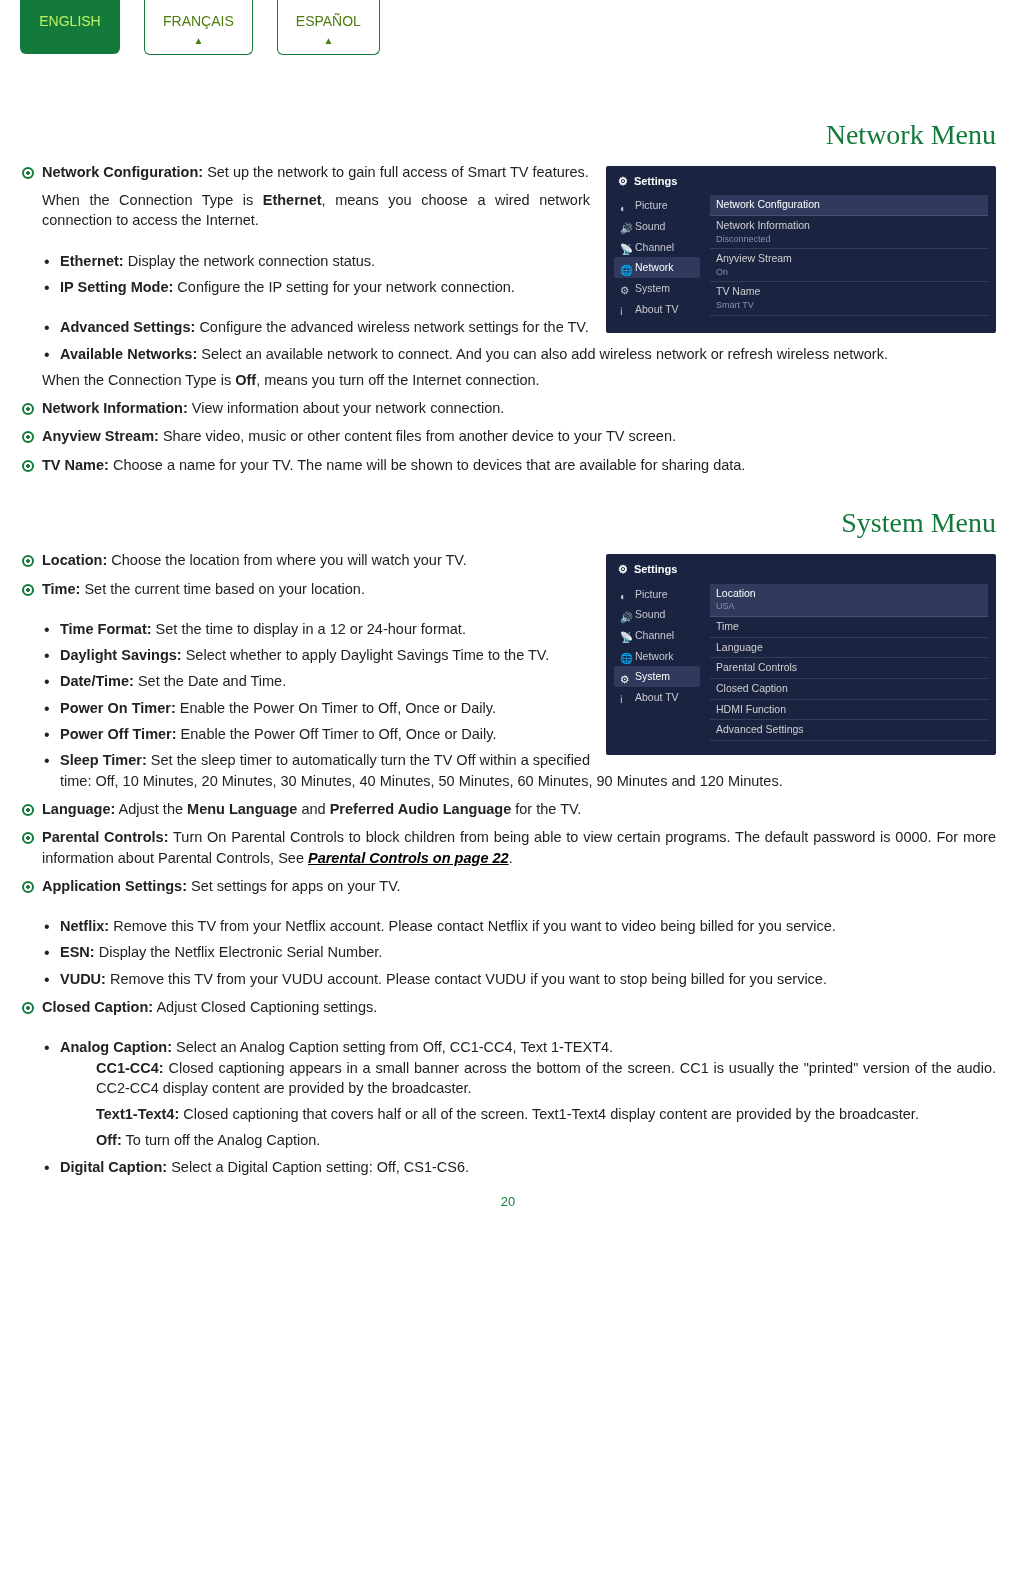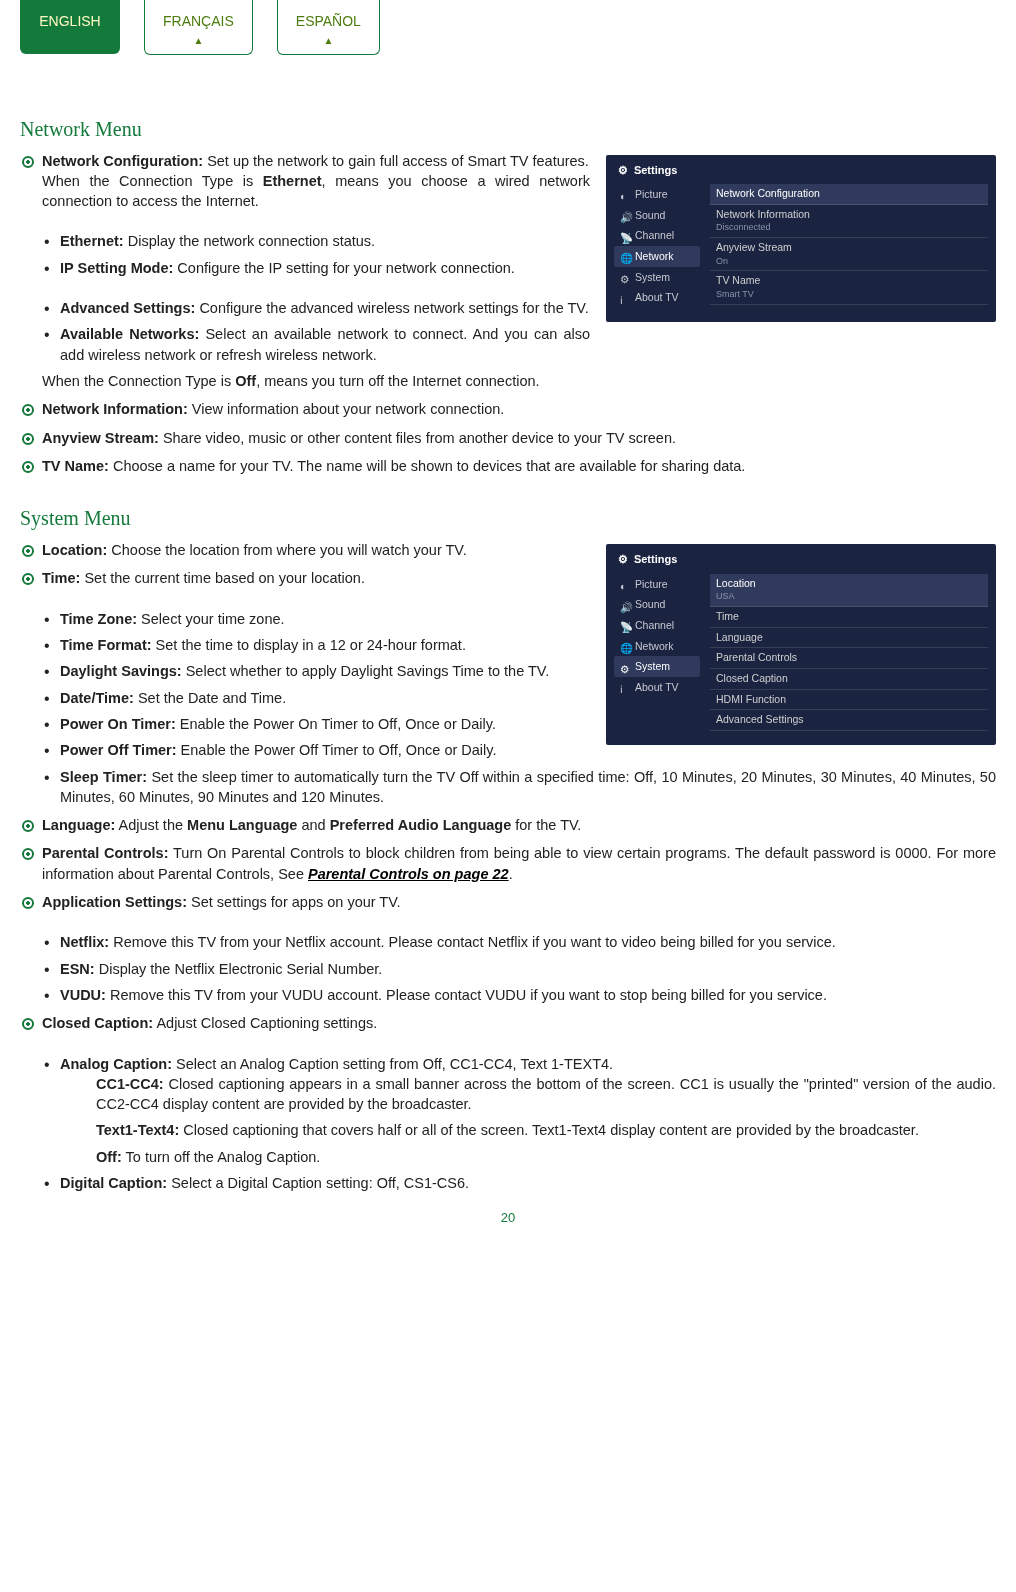--- a/index.html
+++ b/index.html
@@ -1,23 +1,23 @@
 <!DOCTYPE html>
 <html><head>
 <meta charset="utf-8">
 <style>
   * { box-sizing: border-box; margin: 0; padding: 0; }
   body { font-family: Arial, Helvetica, sans-serif; background: #fff; color: #222; width: 1016px; margin: 0 auto; padding: 0 20px 30px; font-size: 14.5px; line-height: 1.4; }
   .lang-tabs { display: flex; gap: 24px; margin-bottom: 60px; align-items: flex-start; }
   .lang-tab { position: relative; padding: 12px 18px 6px; text-align: center; font-size: 14px; min-width: 100px; cursor: pointer; }
-  .lang-tab.active { background: #137a3b; color: #fef9c3; border-radius: 0 0 6px 6px; }
+  .lang-tab.active { background: #137a3b; color: #bef264; border-radius: 0 0 6px 6px; }
   .lang-tab.inactive { color: #4d7c0f; border: 1px solid #137a3b; border-top: none; border-radius: 0 0 6px 6px; }
   .lang-tab .arrow { font-size: 10px; display: block; margin-top: 2px; color: inherit; }
   .lang-tab.active .arrow { visibility: hidden; }
-  h2.section-title { color: #137a3b; font-weight: normal; font-size: 20px; margin: 20px 0 8px; font-family: Georgia, serif; }
+  h2.section-title { color: #137a3b; font-weight: normal; font-size: 28px; margin: 20px 0 8px; font-family: Georgia, serif; text-align: right; }
   .content { position: relative; }
   ul.outer { list-style: none; padding-left: 0; }
   ul.outer > li { position: relative; padding-left: 22px; margin-bottom: 8px; text-align: justify; }
   ul.outer > li::before { content: ""; position: absolute; left: 2px; top: 5px; width: 8px; height: 8px; border: 2px solid #137a3b; border-radius: 50%; background: radial-gradient(circle, #137a3b 2px, transparent 2px); }
   ul.inner { list-style: none; padding-left: 0; margin-top: 20px; }
   ul.inner > li { position: relative; padding-left: 18px; margin-bottom: 6px; text-align: justify; }
   ul.inner > li::before { content: "•"; position: absolute; left: 2px; top: 0; font-size: 16px; }
   .sub-indent { padding-left: 36px; margin-bottom: 6px; text-align: justify; }
   .plain-indent { padding-left: 22px; margin-bottom: 6px; text-align: justify; }
   b { font-weight: bold; }
@@ -98,21 +98,21 @@
             <div class="tv-row"><span>Anyview Stream</span><span class="tv-row-sub">On</span></div>
             <div class="tv-row"><span>TV Name</span><span class="tv-row-sub">Smart TV</span></div>
           </div>
       </div>
     </div>
   </div>
 
   <ul class="outer">
     <li>
       <b>Network Configuration:</b><span> Set up the network to gain full access of Smart TV features.</span>
-      <div class="plain-indent" style="padding-left:0; margin-top:0;">
+      <div class="plain-indent" style="padding-left:0; margin-top:8px;">
         <span>When the Connection Type is </span><b>Ethernet</b><span>, means you choose a wired network connection to access the Internet.</span>
       </div>
       <ul class="inner">
         <li><b>Ethernet:</b><span> Display the network connection status.</span></li>
         <li><b>IP Setting Mode:</b><span> Configure the IP setting for your network connection.</span></li>
       </ul>
       <ul class="inner">
         <li><b>Advanced Settings:</b><span> Configure the advanced wireless network settings for the TV.</span></li>
         <li><b>Available Networks:</b><span> Select an available network to connect. And you can also add wireless network or refresh wireless network.</span></li>
       </ul>
@@ -173,21 +173,20 @@
           </div>
       </div>
     </div>
   </div>
 
   <ul class="outer">
     <li><b>Location:</b><span> Choose the location from where you will watch your TV.</span></li>
     <li>
       <b>Time:</b><span> Set the current time based on your location.</span>
       <ul class="inner">
-        <li><b>Time Zone:</b><span> Select your time zone.</span></li>
         <li><b>Time Format:</b><span> Set the time to display in a 12 or 24-hour format.</span></li>
         <li><b>Daylight Savings:</b><span> Select whether to apply Daylight Savings Time to the TV.</span></li>
         <li><b>Date/Time:</b><span> Set the Date and Time.</span></li>
         <li><b>Power On Timer:</b><span> Enable the Power On Timer to Off, Once or Daily.</span></li>
         <li><b>Power Off Timer:</b><span> Enable the Power Off Timer to Off, Once or Daily.</span></li>
         <li><b>Sleep Timer:</b><span> Set the sleep timer to automatically turn the TV Off within a specified time: Off, 10 Minutes, 20 Minutes, 30 Minutes, 40 Minutes, 50 Minutes, 60 Minutes, 90 Minutes and 120 Minutes.</span></li>
       </ul>
     </li>
     <li><b>Language:</b><span> Adjust the </span><b>Menu Language</b><span> and </span><b>Preferred Audio Language</b><span> for the TV.</span></li>
     <li><b>Parental Controls:</b><span> Turn On Parental Controls to block children from being able to view certain programs. The default password is 0000. For more information about Parental Controls, See </span><a class="link" href="#">Parental Controls on page 22</a><span>.</span></li>

